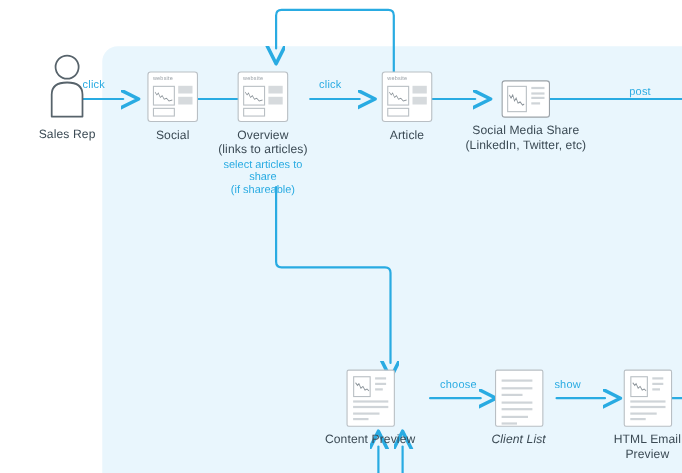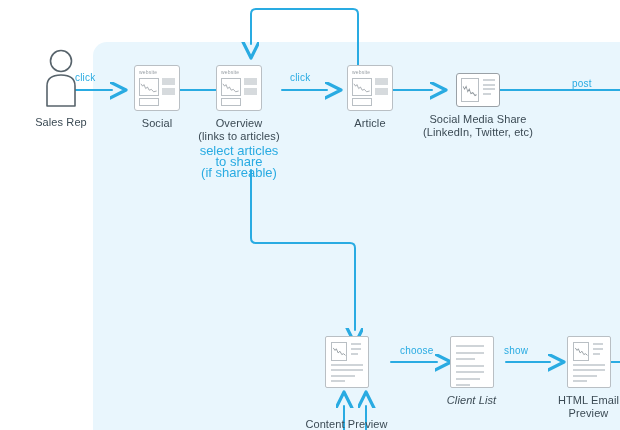--- a/index.html
+++ b/index.html
@@ -13,21 +13,21 @@
     position:absolute;left:93px;top:42px;width:527px;height:388px;
     background:#e9f6fd;border-top-left-radius:14px;border-bottom-left-radius:0;
   }
   svg.wires{position:absolute;left:0;top:0;width:620px;height:430px;overflow:visible;}
   .node{position:absolute;display:flex;flex-direction:column;align-items:center;}
   .caption{
     text-align:center;color:#3b4a54;font-size:11px;line-height:13px;
     margin-top:6px;white-space:pre-line;letter-spacing:.1px;
   }
   .subcaption{
-    text-align:center;color:#29abe2;font-size:13px;line-height:11px;
+    text-align:center;color:#29abe2;font-size:10px;line-height:11px;
     margin-top:2px;white-space:pre-line;
   }
   .edge-label{
     position:absolute;color:#29abe2;font-size:10px;letter-spacing:.2px;
     white-space:nowrap;
   }
   
   .ico-site{
     width:46px;height:46px;box-sizing:border-box;
     border:1.4px solid #b9bfc4;border-radius:3px;background:#fff;
@@ -208,21 +208,21 @@
         <div class="wline"></div>
         <div class="wline"></div>
         <div class="wline"></div>
         <div class="wline s"></div>
       </div>
     </div>
     <div class="caption">Social Media Share
 (LinkedIn, Twitter, etc)</div>
   </div>
 
-  <div class="node" style="left:304px;top:336px;width:85px;gap:24px;">
+  <div class="node" style="left:294px;top:336px;width:85px;">
     <div class="ico-doc">
       <div class="doc-top">
         <div class="doc-thumb">
           <svg viewBox="0 0 24 20" preserveAspectRatio="none">
             <polyline points="2,6 5,9 7,7 10,12 13,10 16,14 19,13 22,15" fill="none" stroke="#8d959b" stroke-width="1.2"></polyline>
           </svg>
         </div>
         <div class="doc-tlines">
           <div class="ln w90"></div>
           <div class="ln w90"></div>

